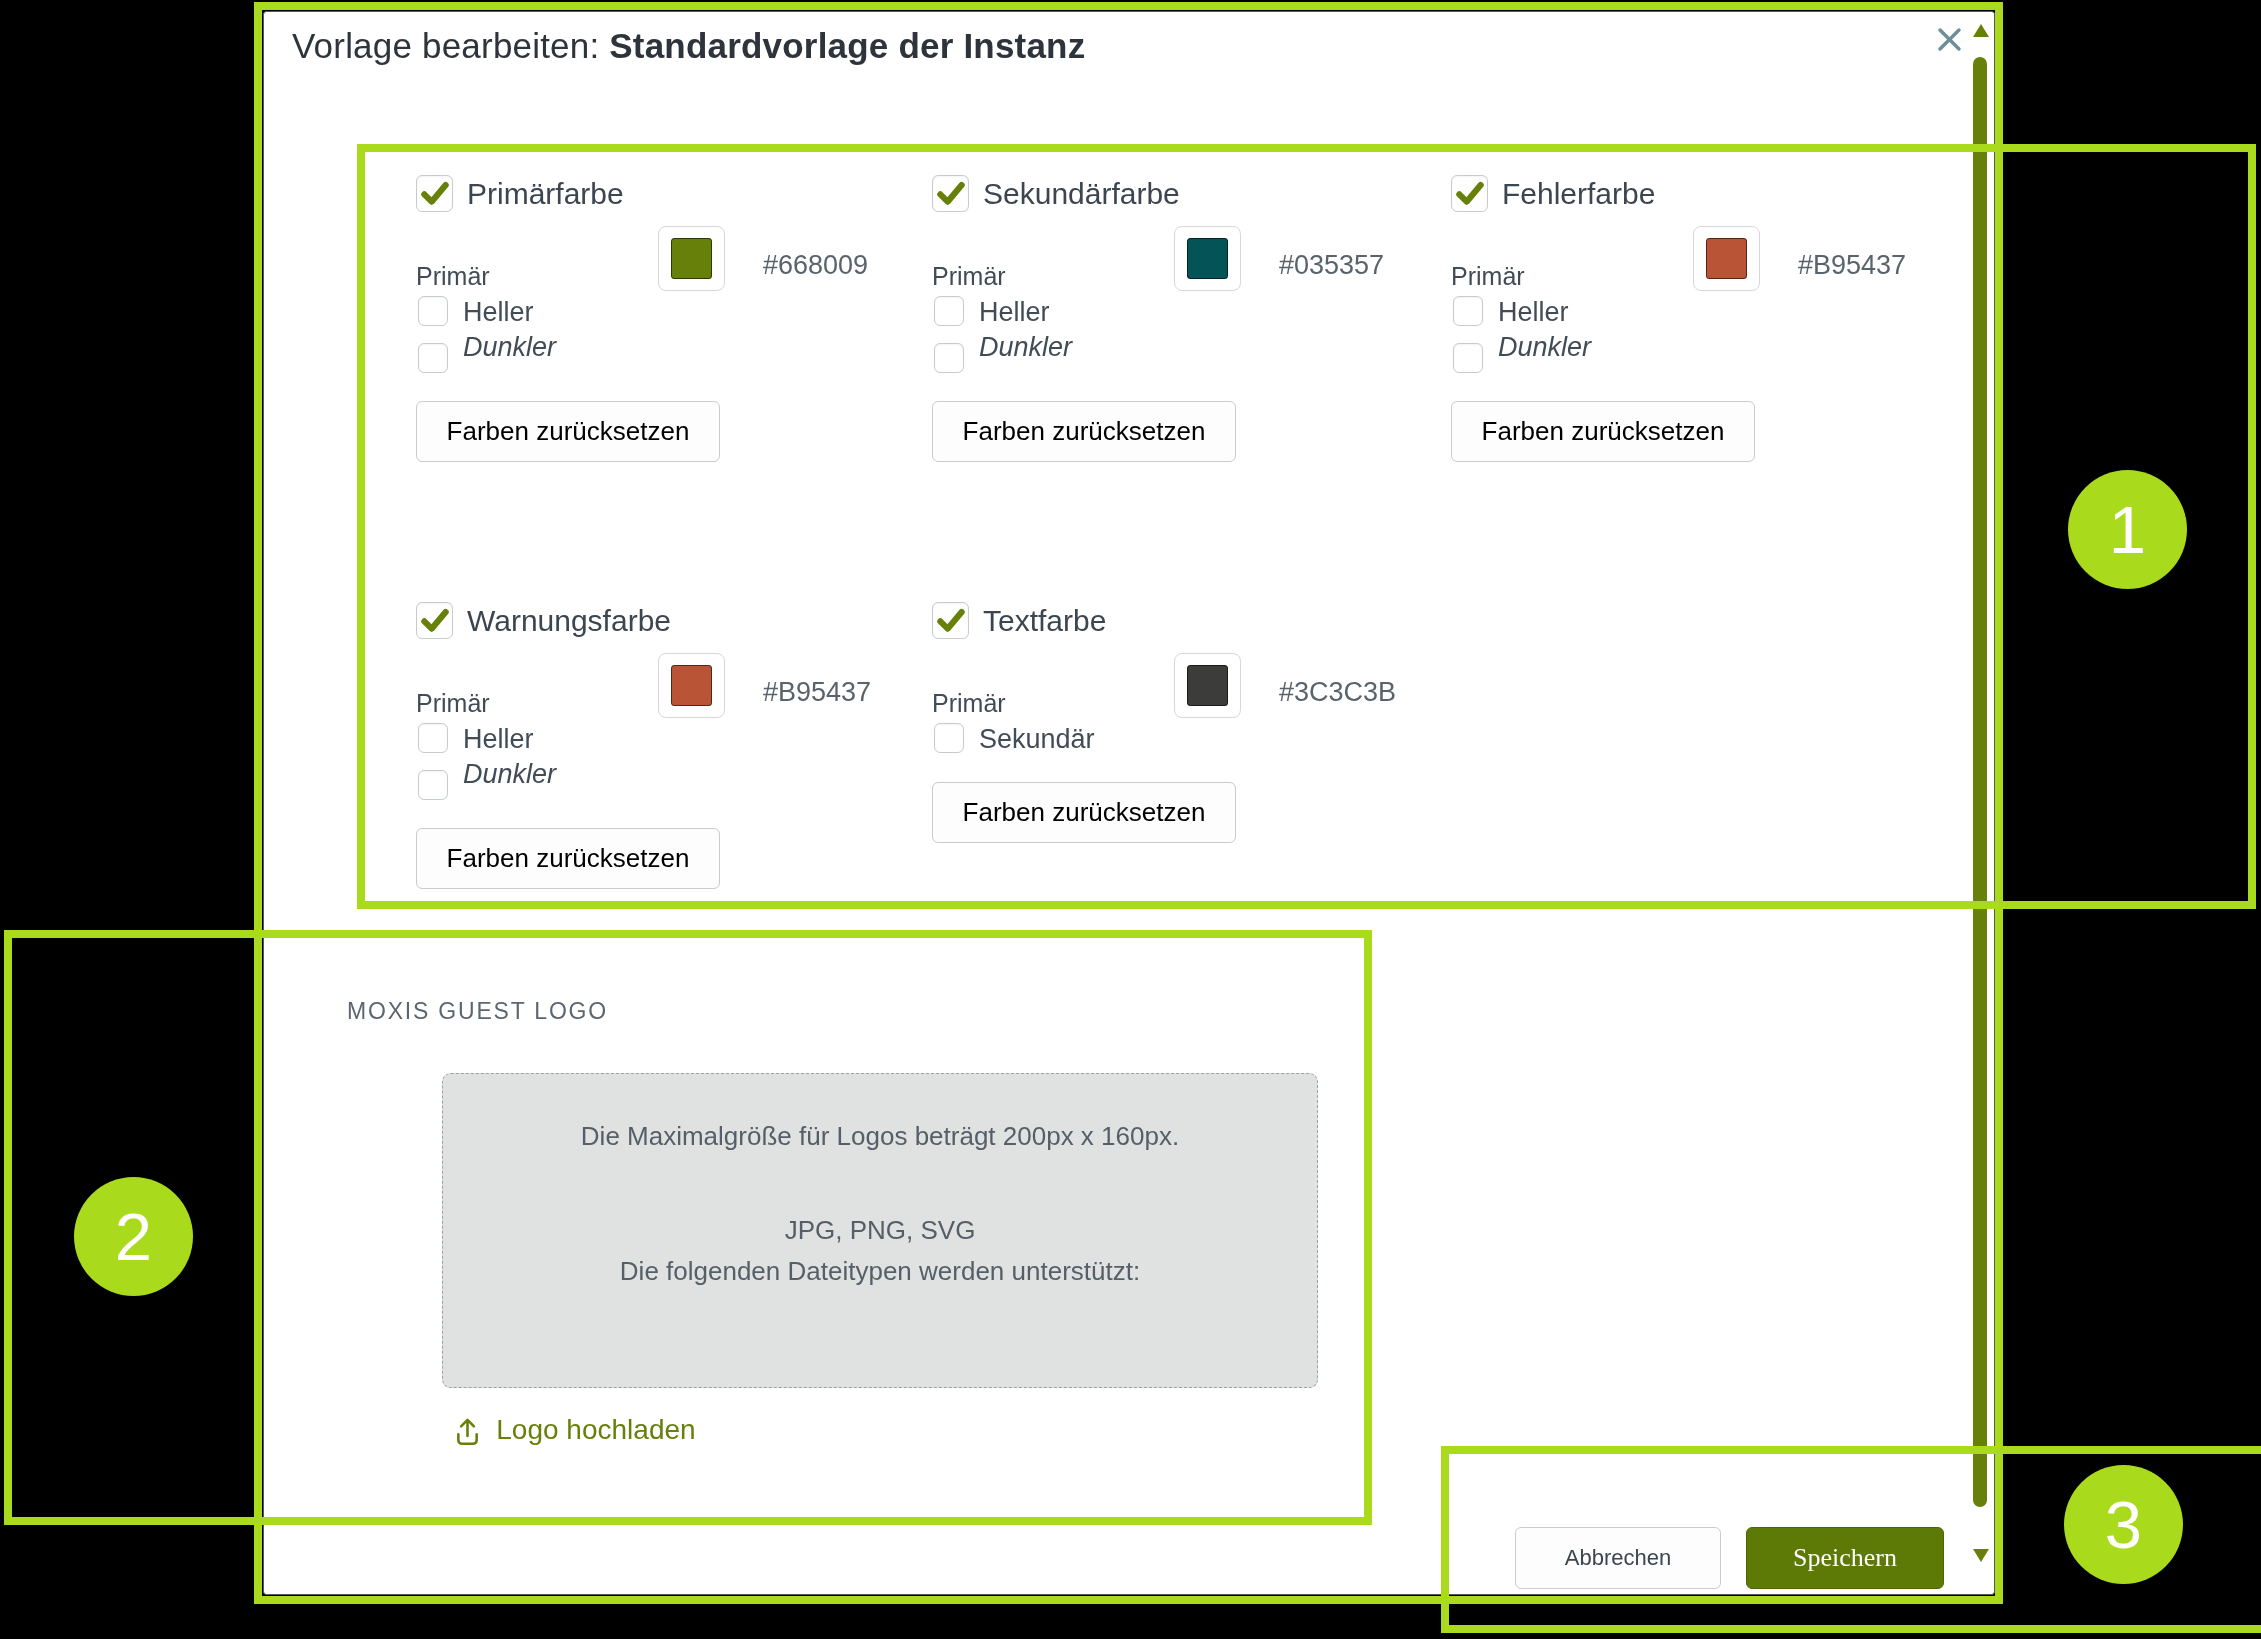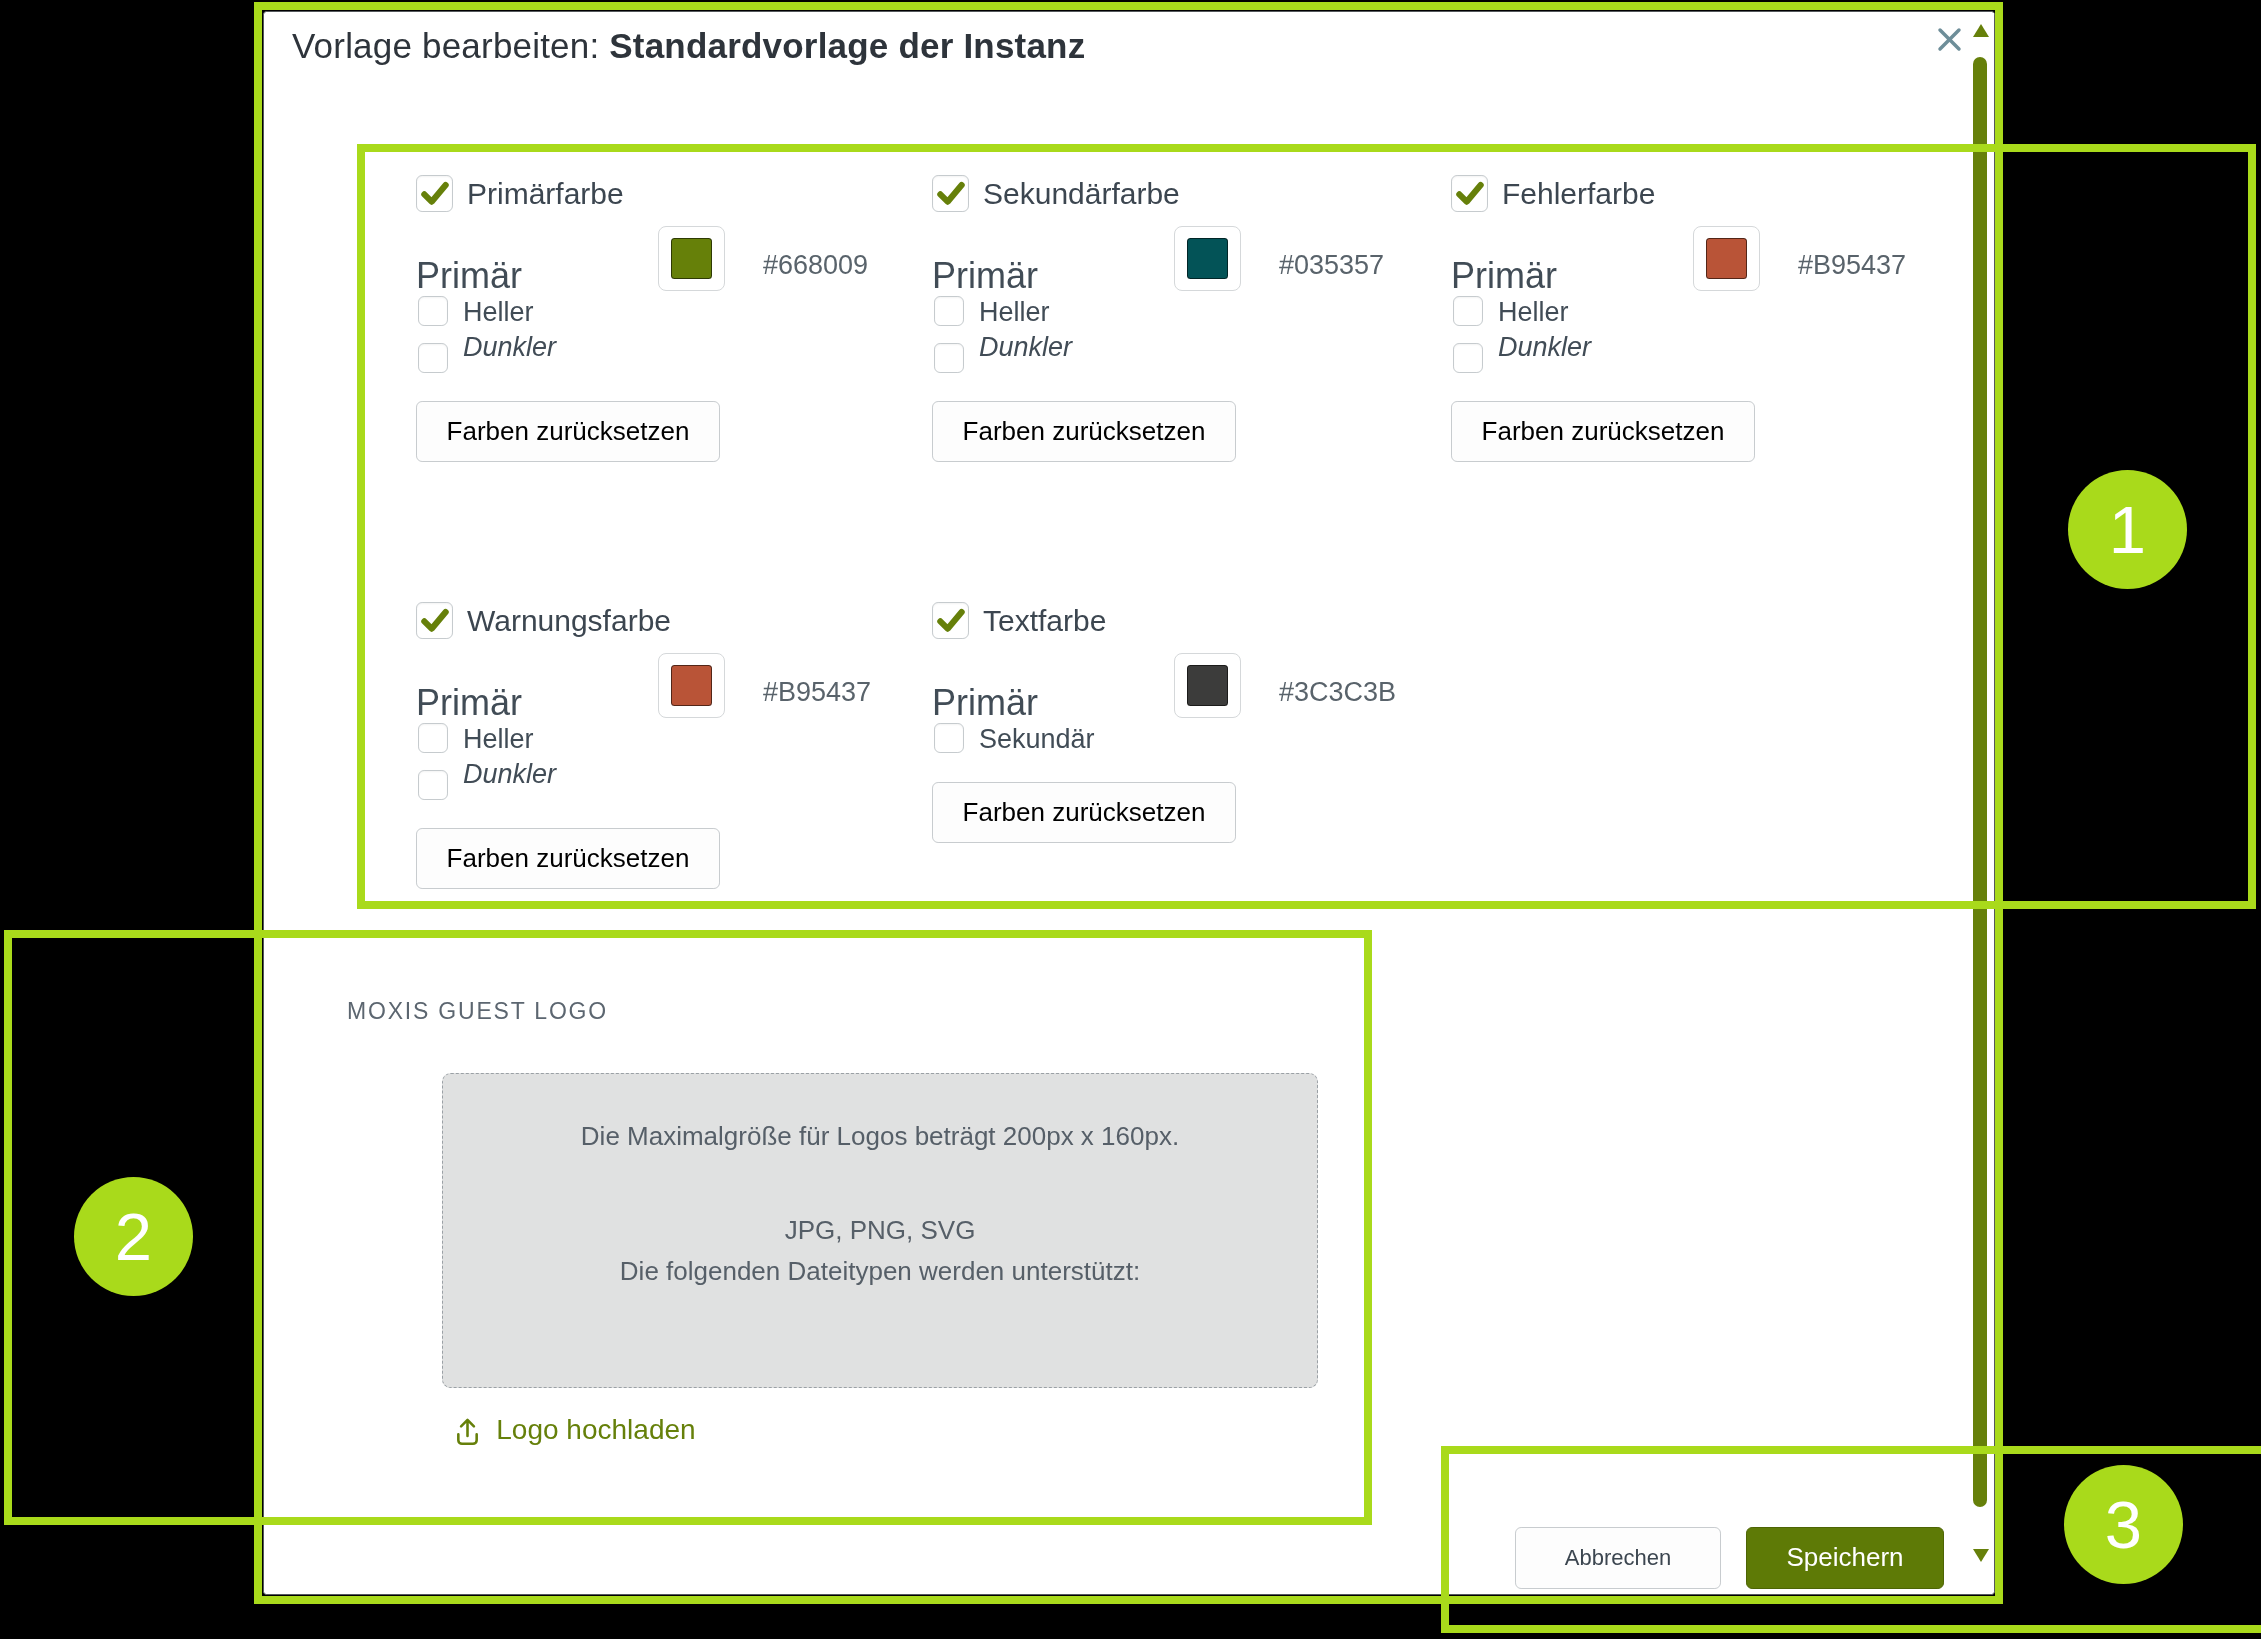--- a/index.html
+++ b/index.html
@@ -38,21 +38,21 @@
   .cb{
     position:absolute;background:#fff;border:1.8px solid #c6cbce;border-radius:6.1px;
     box-shadow:inset 0 0.9px 1.8px rgba(0,0,0,.05);cursor:pointer;
   }
   .cb.main{left:0;top:0;width:35px;height:35px;}
   .cb.opt1{left:1.8px;top:121px;width:28px;height:28px;}
   .cb.opt2{left:1.8px;top:168px;width:28px;height:28px;}
   .cb svg{display:none;position:absolute;left:1.8px;top:1.8px;}
   .cb.checked svg{display:block;}
   .sec-label{position:absolute;left:51px;top:0;height:39px;line-height:37px;font-size:30px;color:#3c4650;white-space:nowrap;}
-  .swatch-label{position:absolute;left:0;top:80px;font-size:36px;color:#414c56;}
+  .swatch-label{position:absolute;left:0;top:87px;font-size:25px;color:#414c56;}
   .swatch{
     position:absolute;left:242px;top:51px;width:67px;height:65px;background:#fff;
     border:1.8px solid #d5d8da;border-radius:8px;box-sizing:border-box;cursor:pointer;
     display:flex;align-items:center;justify-content:center;padding:0;
   }
   .swatch-inner{width:39px;height:39px;border:1.8px solid rgba(0,0,0,.55);border-radius:3.5px;display:block;}
   .hex{position:absolute;left:347px;top:75px;font-size:27px;color:#59636b;white-space:nowrap;}
   .opt-label{position:absolute;font-size:27px;color:#414c56;white-space:nowrap;}
   .opt-label.l1{left:47px;top:122px;}
   .opt-label.l2{left:47px;top:157px;font-style:italic;}
@@ -78,21 +78,21 @@
   }
   
   .btn-cancel{
     position:absolute;left:1251px;top:1515px;width:206px;height:62px;
     background:#fdfdfd;border:1.8px solid #c8cccf;border-radius:6.1px;
     font-family:inherit;font-size:22px;color:#3c4650;cursor:pointer;
   }
   .btn-save{
     position:absolute;left:1482px;top:1515px;width:198px;height:62px;
     background:var(--savebg);border:1.8px solid #4d6404;border-radius:6.1px;
-    font-family:Liberation Sans, sans-serif;font-size:26px;font-weight:500;color:#fff;cursor:pointer;
+    font-family:Liberation Serif, serif;font-size:26px;font-weight:500;color:#fff;cursor:pointer;
   }
   
   .ann{position:absolute;border:8px solid var(--green);box-sizing:border-box;pointer-events:none;}
   .ann-outline{left:254px;top:1.8px;width:1749px;height:1602px;}
   .ann-box1{left:357px;top:144px;width:1899px;height:765px;}
   .ann-box2{left:4.4px;top:930px;width:1368px;height:595px;}
   .ann-box3{left:1441px;top:1446px;width:876px;height:187px;}
   .badge{
     position:absolute;width:119px;height:119px;border-radius:50%;background:var(--green);
     color:#fff;display:flex;align-items:center;justify-content:center;

